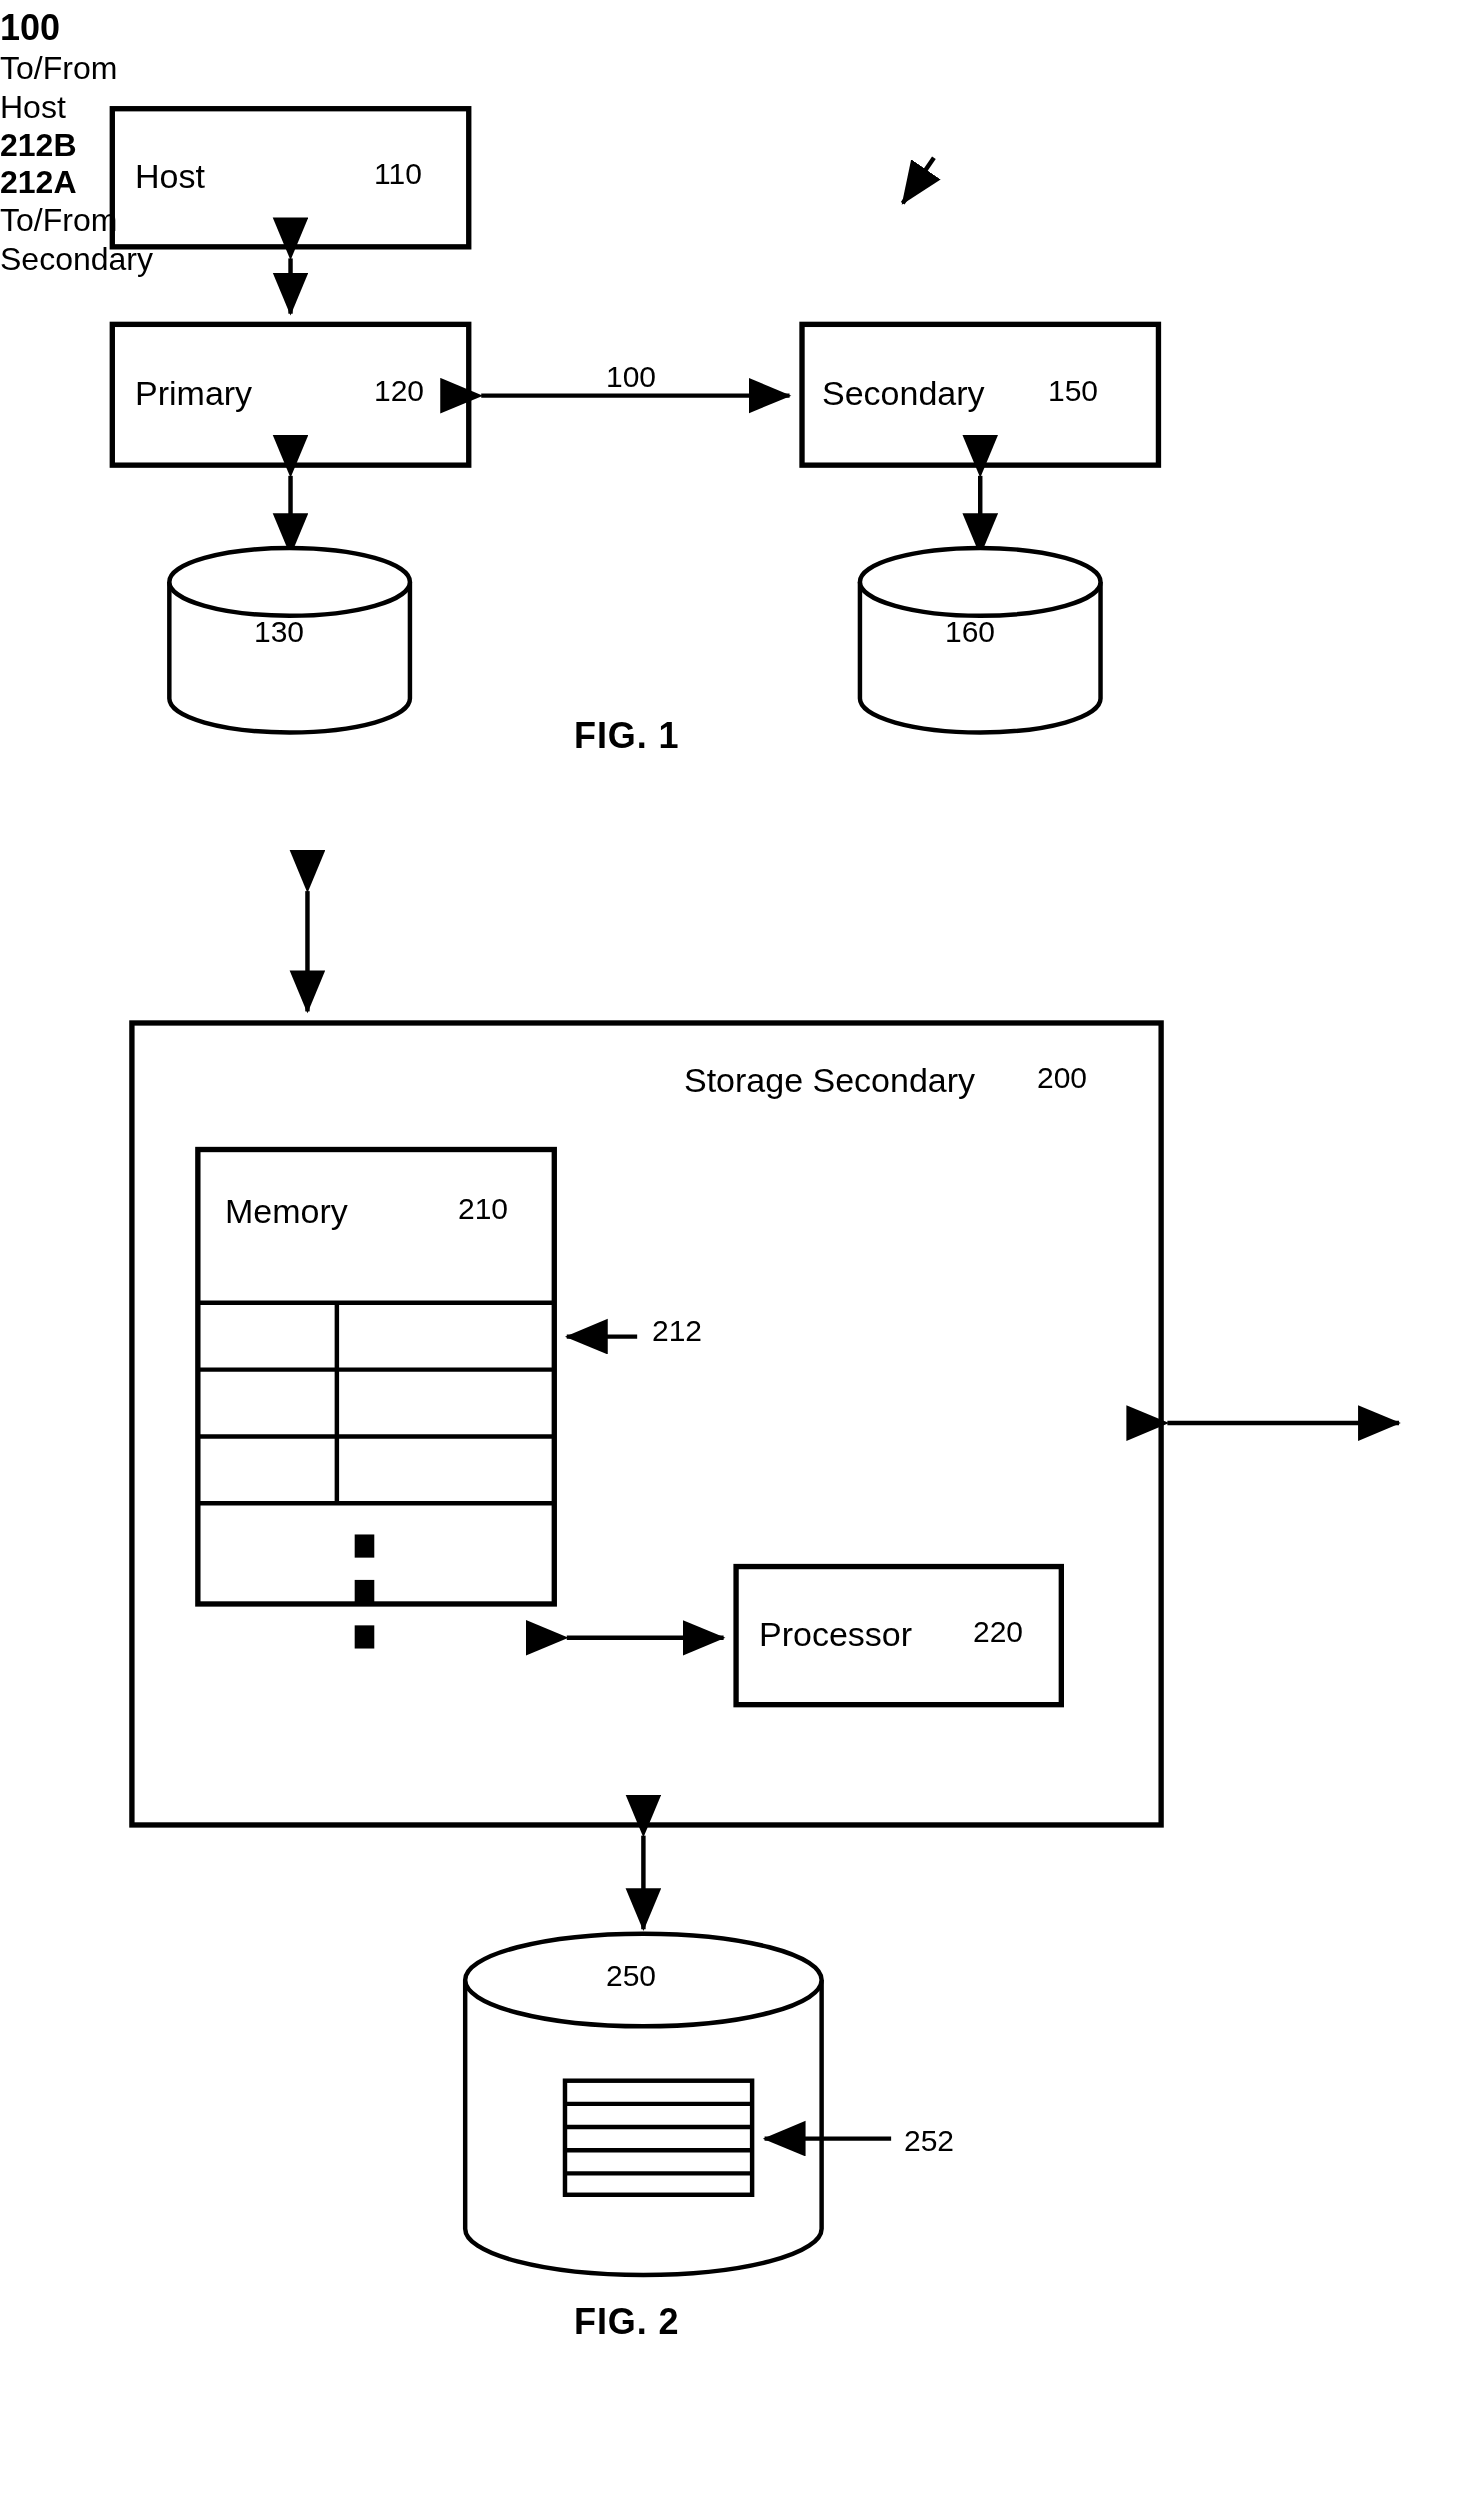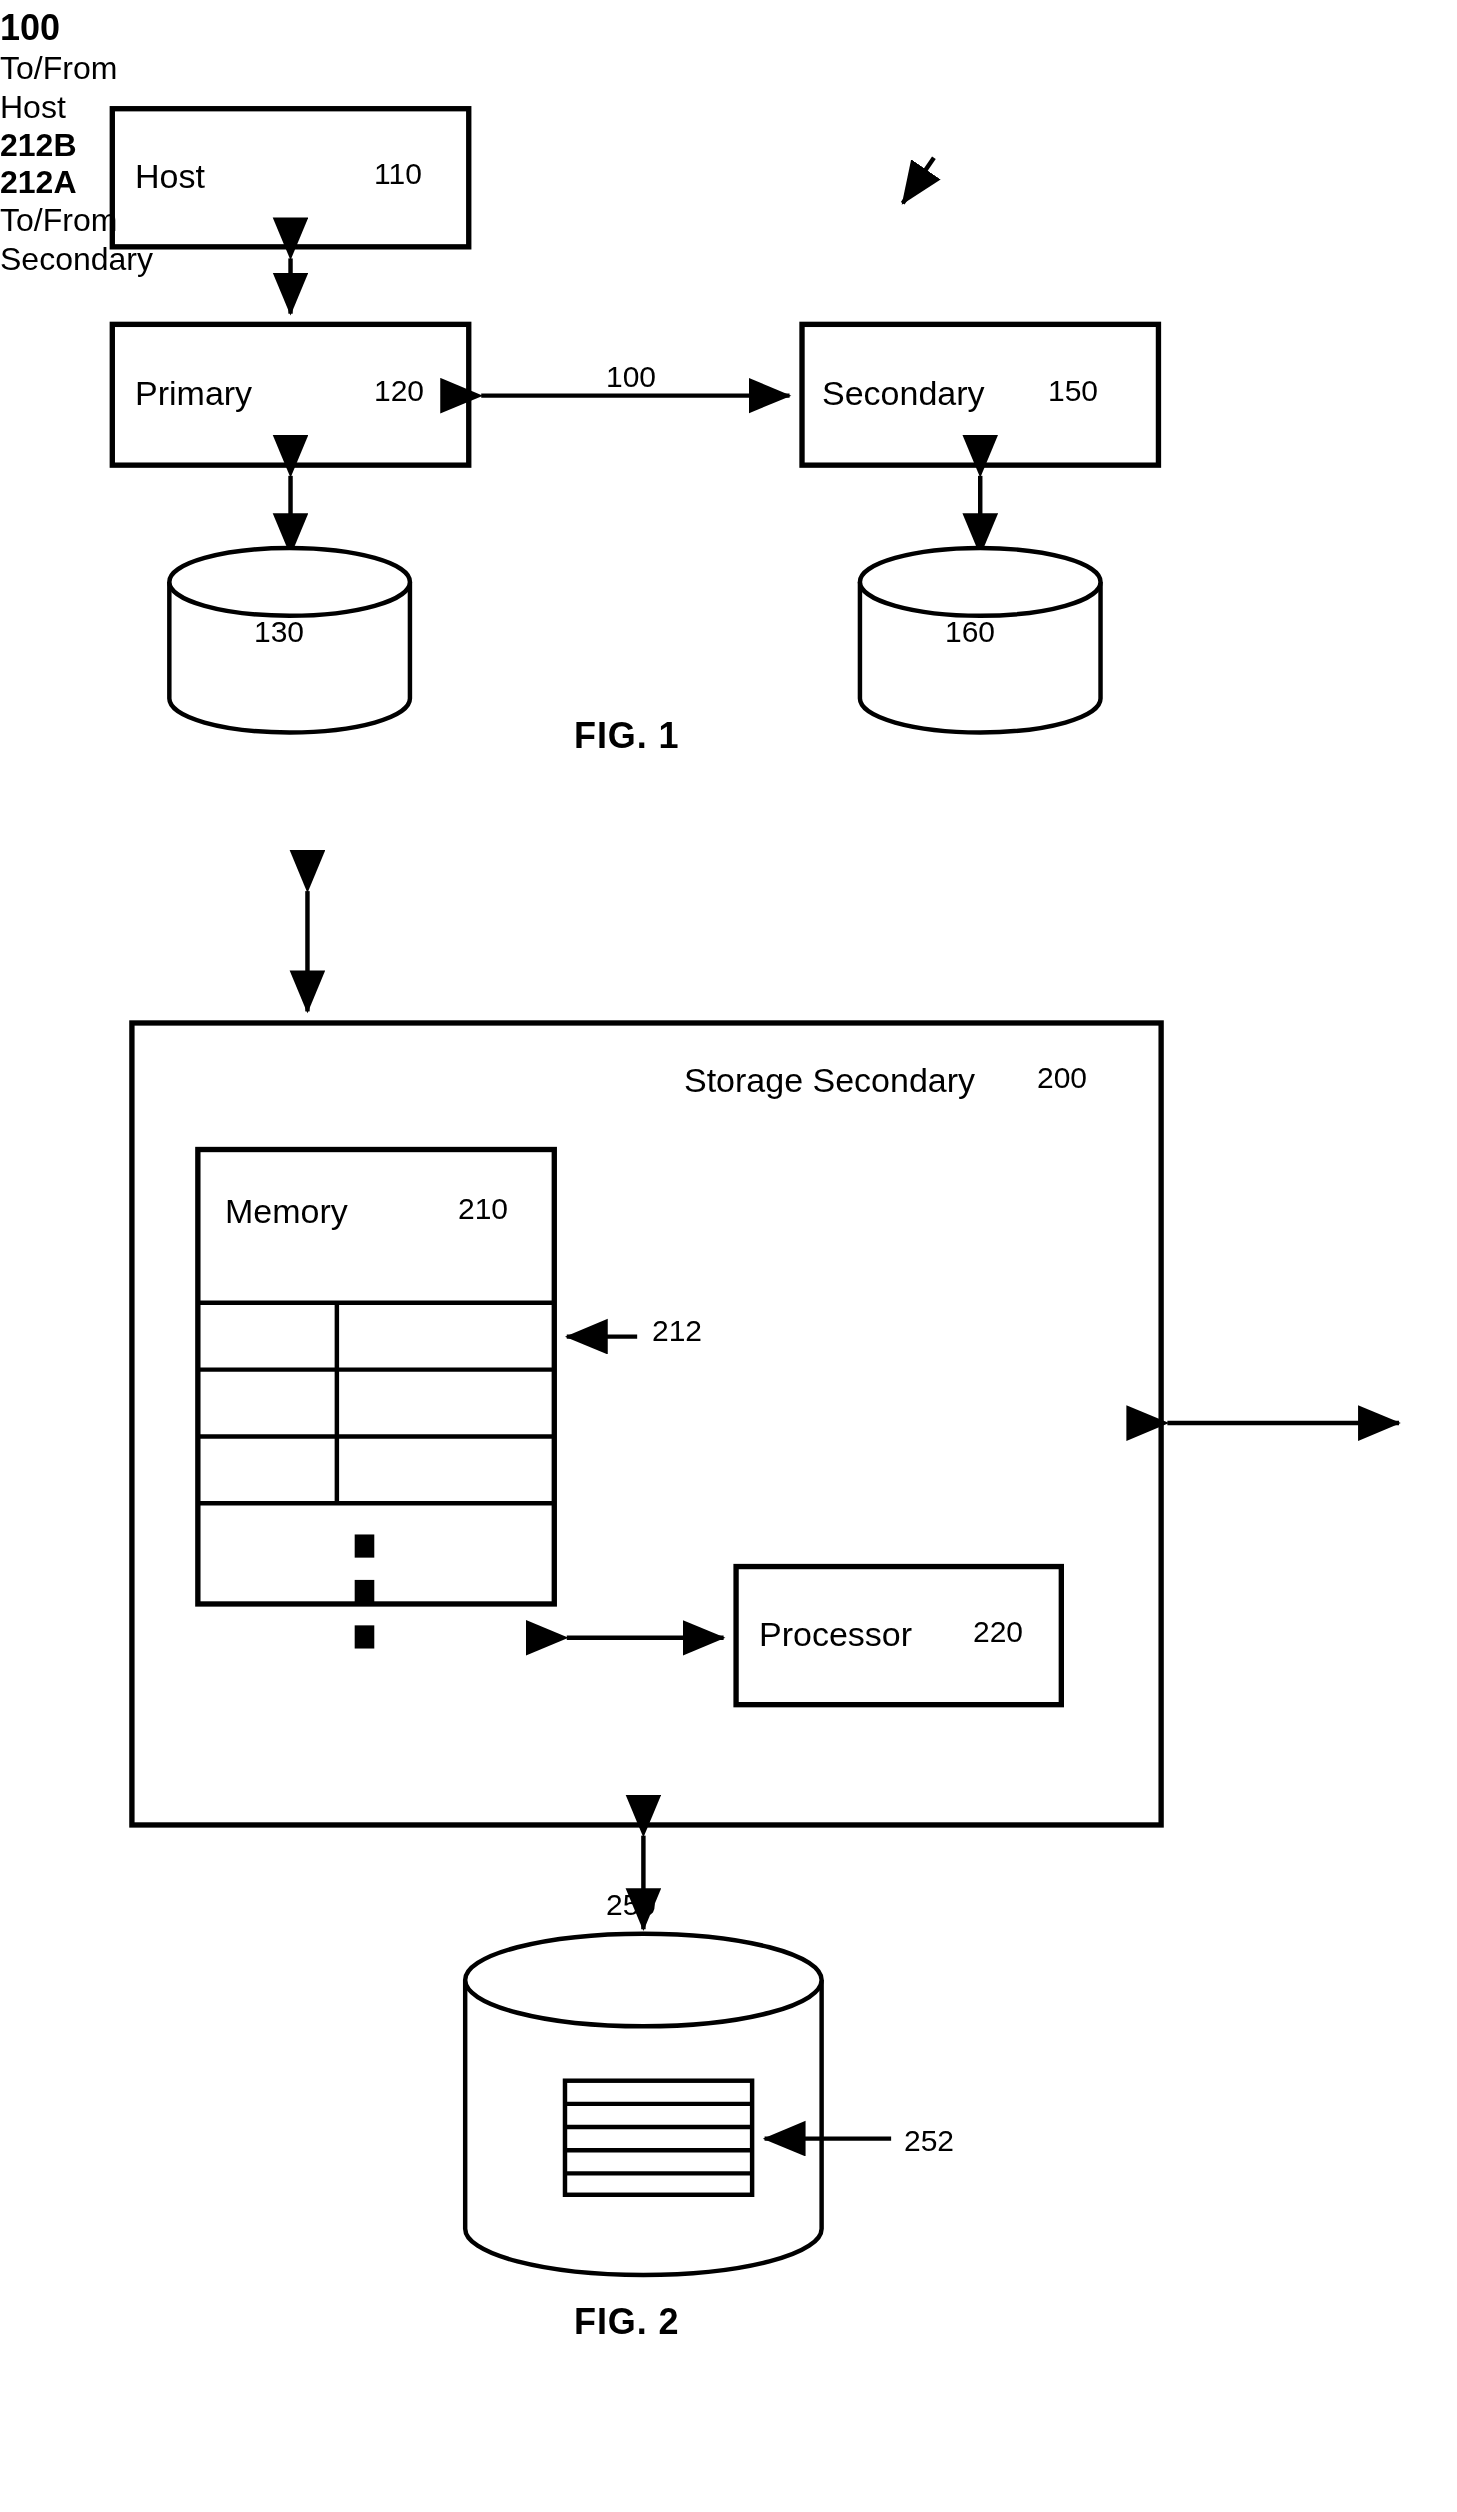--- a/index.html
+++ b/index.html
@@ -180,20 +180,20 @@
   <div class="ref" style="left:652px; top:1314px;">212</div>
 
   <div class="box-label name" style="left:759px; top:1615px;">Processor</div>
   <div class="box-label ref" style="left:973px; top:1615px;">220</div>
 
   <div class="sidetxt" style="left:1192px; top:1449px;">
     <div>To/From</div>
     <div>Secondary</div>
   </div>
 
-  <div class="ref" style="left:606px; top:1888px;">250</div>
+  <div class="ref" style="left:606px; top:1959px;">250</div>
 
   <div class="ref" style="left:904px; top:2116px;margin-top:8px;">252</div>
 
   <div class="cap" style="left:574px; top:2301px;">FIG. 2</div>
 
 </div>
 
 
 </body></html>

